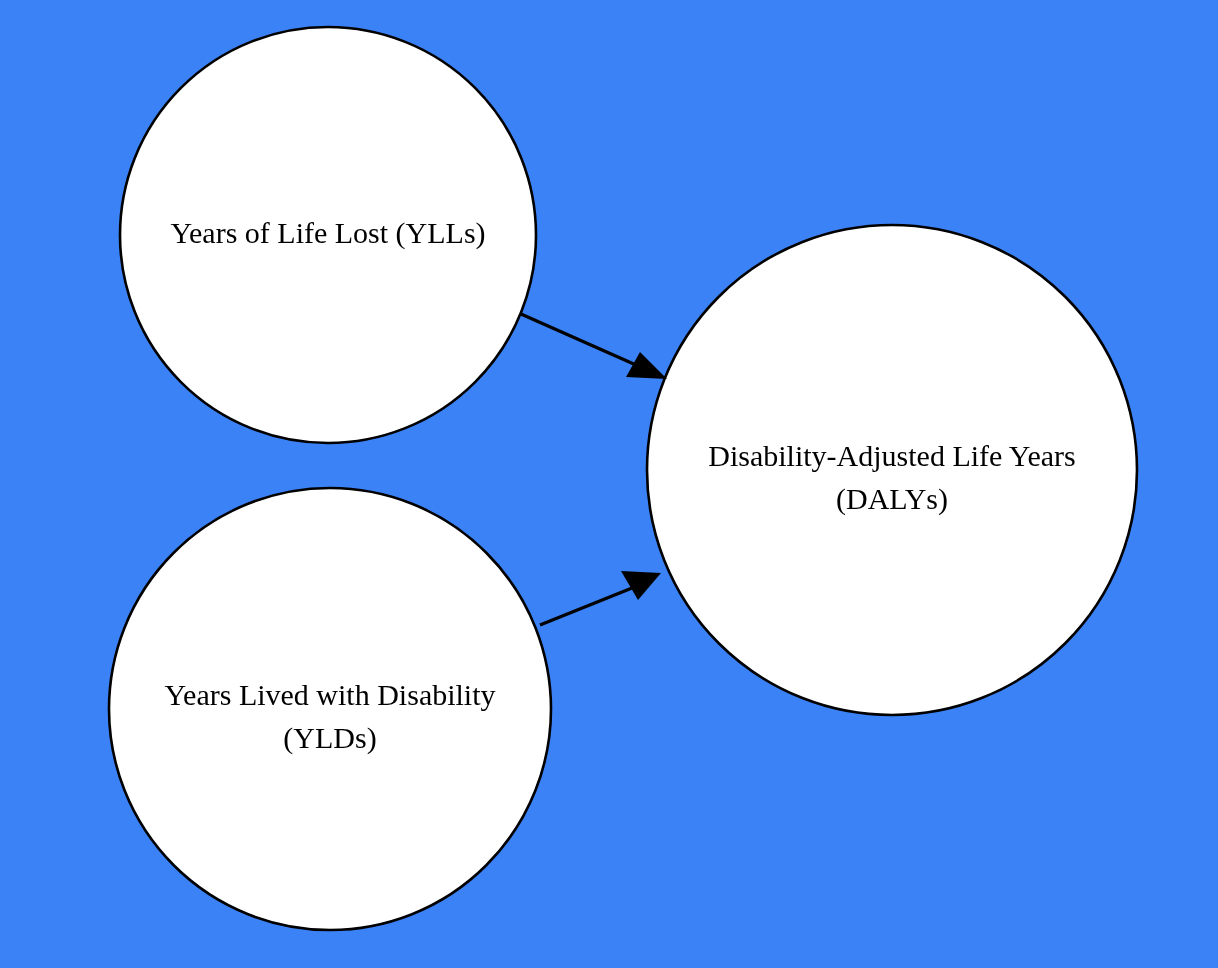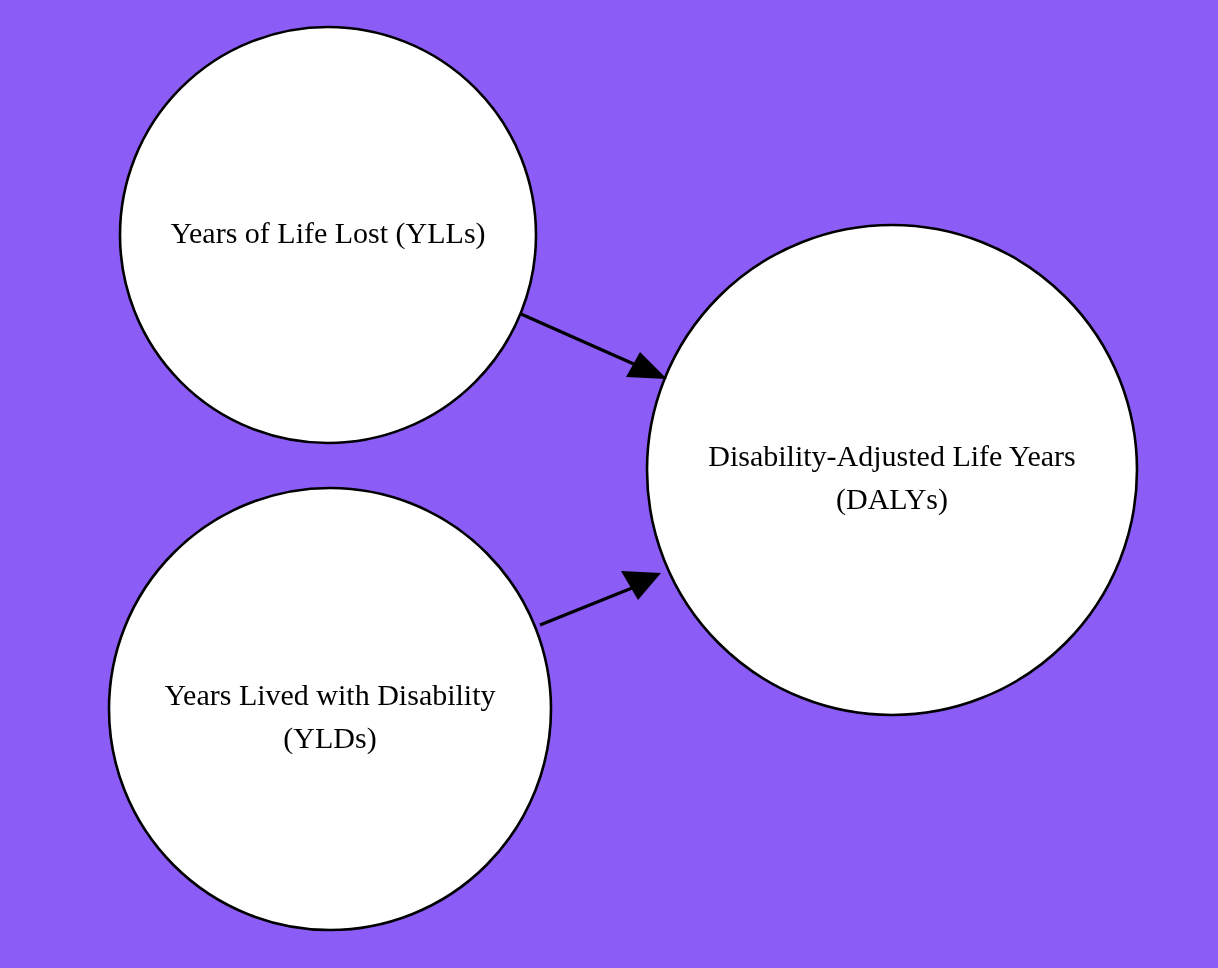--- a/index.html
+++ b/index.html
@@ -11,21 +11,21 @@
   body {
     width: 1218px;
     height: 968px;
     font-family: "Liberation Serif", "DejaVu Serif", serif;
     overflow: hidden;
   }
   #diagram-root {
     position: relative;
     width: 1218px;
     height: 968px;
-    background: #8b5cf6;
+    background: #3b82f6;
   }
   #diagram-svg {
     position: absolute;
     top: 0;
     left: 0;
     width: 1218px;
     height: 968px;
     display: block;
   }
   .node-circle {

